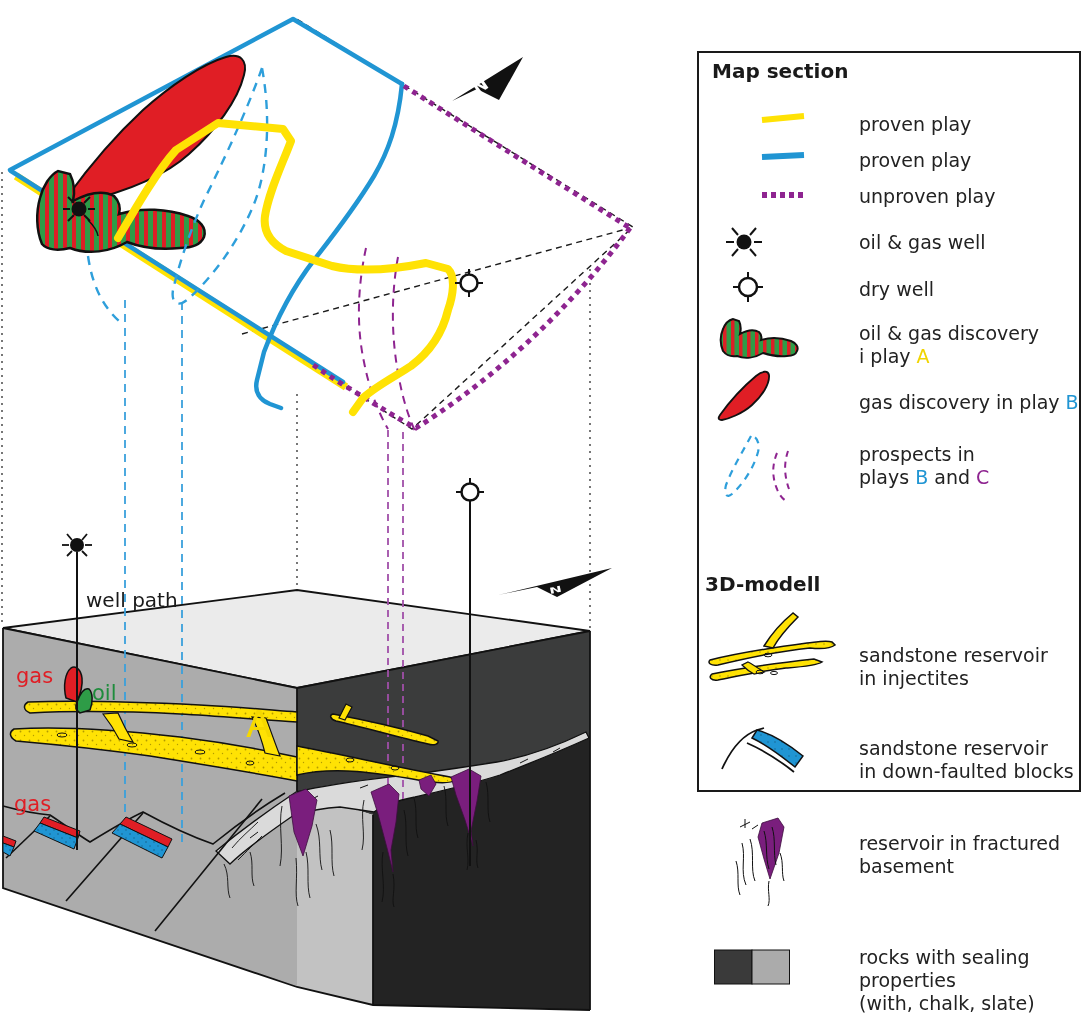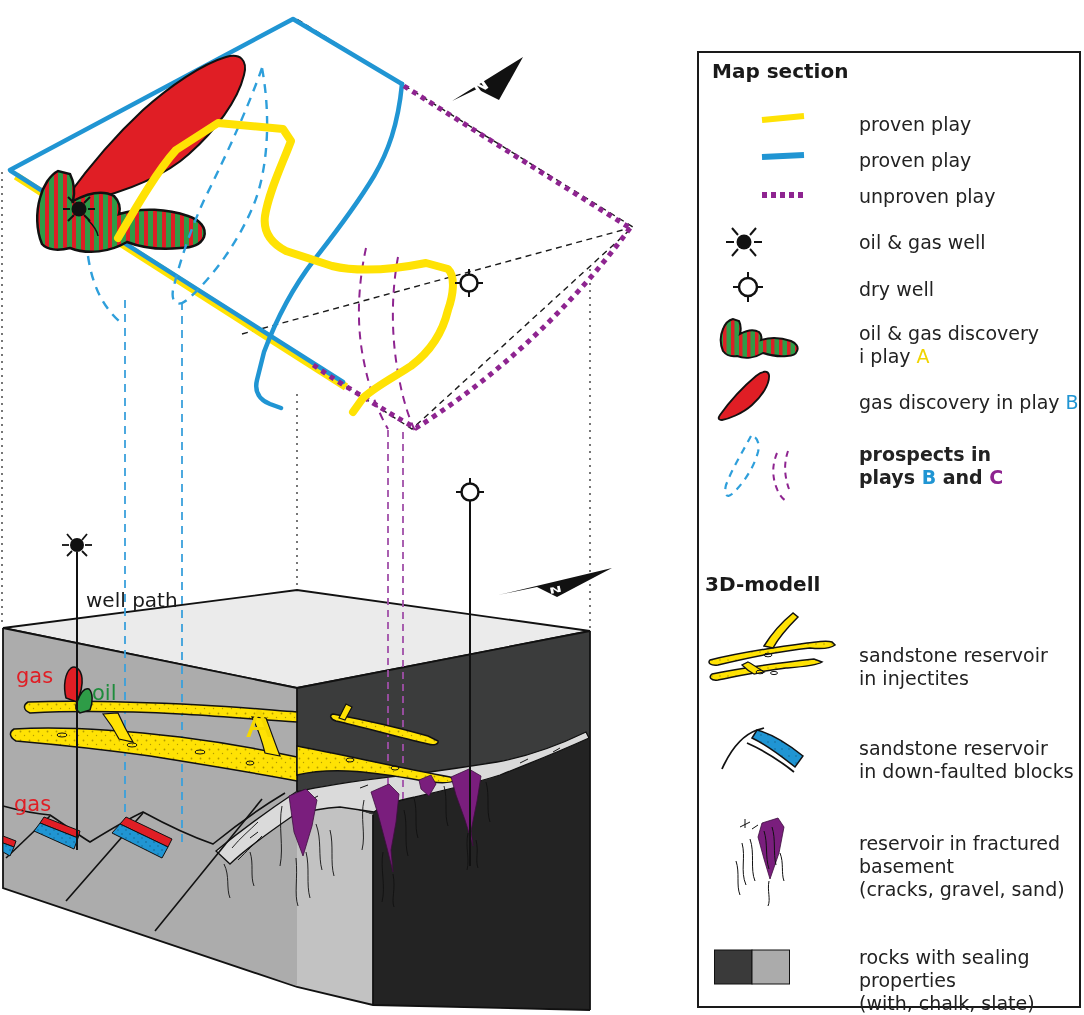--- a/index.html
+++ b/index.html
@@ -1,18 +1,18 @@
 <!DOCTYPE html>
 <html><head>
 <meta charset="utf-8">
 <style>
   html,body{margin:0;padding:0;background:#fff;}
   body{width:1084px;height:1015px;position:relative;font-family:"DejaVu Sans","Liberation Sans",sans-serif;overflow:hidden;}
   #figure{position:absolute;left:0;top:0;width:690px;height:1015px;}
-  #legend{position:absolute;left:697px;top:51px;width:384px;height:957px;border:2px solid #1a1a1a;box-sizing:border-box;background:#fff;}
+  #legend{position:absolute;left:697px;top:51px;width:384px;height:741px;border:2px solid #1a1a1a;box-sizing:border-box;background:#fff;}
   .lg-title{position:absolute;font-size:20px;font-weight:bold;color:#1a1a1a;}
   .lg-text{position:absolute;left:160px;font-size:19px;color:#222;line-height:23px;white-space:nowrap;}
   .lg-icon{position:absolute;}
   .letterA{color:#F0D400;}
   .letterB{color:#2095D3;}
   .letterC{color:#8E2490;}
   svg text{font-family:"DejaVu Sans","Liberation Sans",sans-serif;}
 </style>
 </head>
 <body>
@@ -307,21 +307,21 @@
   </svg>
   <div class="lg-text" style="top:338px;">
     <span>gas discovery in play </span><span class="letterB">B</span>
   </div>
 
   <svg class="lg-icon" style="left:12px;top:376px;" width="100" height="82">
     <path d="M40,7 C32,22 21,40 15,56 C13,64 15,70 21,65 C33,54 43,38 47,23 C49,14 46,7 40,7 Z" stroke="#2E9FDB" stroke-width="2.2" stroke-dasharray="7,6" fill="none"></path>
     <path d="M66,24 C61,36 61,48 66,60 C68,66 72,70 75,72" stroke="#8E2490" stroke-width="2" stroke-dasharray="6,5" fill="none"></path>
     <path d="M77,22 C73,34 73,46 78,60" stroke="#8E2490" stroke-width="2" stroke-dasharray="6,5" fill="none"></path>
   </svg>
-  <div class="lg-text" style="top:390px;font-weight:bold;">
+  <div class="lg-text" style="top:390px;">
     <span>prospects in</span><br>
     <span>plays </span><span class="letterB">B</span><span> and </span><span class="letterC">C</span>
   </div>
 
   <div class="lg-title" style="left:6px;top:519px;">3D-modell</div>
 
   <svg class="lg-icon" style="left:3px;top:549px;" width="140" height="88">
     <defs>
       <pattern id="yd2" patternUnits="userSpaceOnUse" width="8" height="8">
         <rect width="8" height="8" fill="#FFE204"></rect>
@@ -368,21 +368,20 @@
       <path d="M12,48 C16,60 12,72 16,82"></path>
         <path d="M45,68 C43,78 47,86 44,93"></path>
       <path d="M56,40 C60,50 57,60 60,68"></path>
         <path d="M40,18 C44,30 41,44 45,56"></path>
       <path d="M48,14 C52,26 49,40 52,52"></path>
     </g>
   </svg>
   <div class="lg-text" style="top:779px;">
     <span>reservoir in fractured</span><br>
     <span>basement</span><br>
-    <span>(cracks, gravel, sand)</span>
   </div>
 
   <svg class="lg-icon" style="left:14px;top:893px;" width="80" height="42">
     <rect x="1.5" y="4" width="37.5" height="34" fill="#3A3A3A" stroke="#111" stroke-width="1"></rect>
     <rect x="39" y="4" width="37.5" height="34" fill="#ABABAB" stroke="#111" stroke-width="1"></rect>
   </svg>
   <div class="lg-text" style="top:893px;">
     <span>rocks with sealing</span><br>
     <span>properties</span><br>
     <span>(with, chalk, slate)</span>

